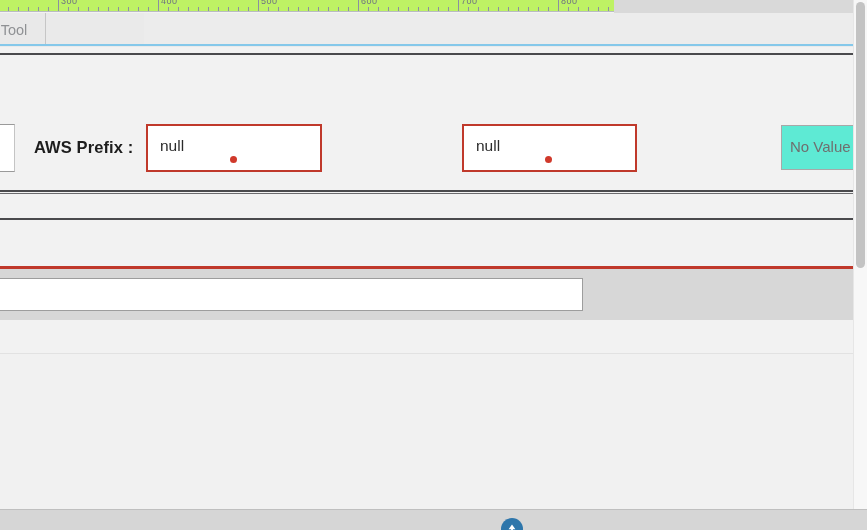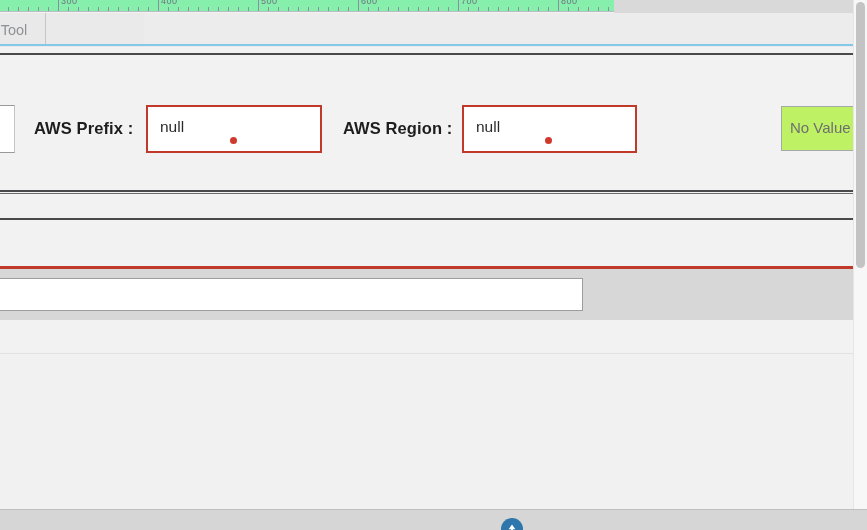--- a/index.html
+++ b/index.html
@@ -5,21 +5,21 @@
   html,body{margin:0;padding:0;}
   body{
     width:867px;height:530px;overflow:hidden;position:relative;
     background:#f2f2f2;
     font-family:"Liberation Sans","DejaVu Sans",sans-serif;
     -webkit-font-smoothing:antialiased;
   }
   .abs{position:absolute;}
 
   
-  #ruler{left:0;top:0;width:614px;height:12px;background:#86efac;
+  #ruler{left:0;top:0;width:614px;height:12px;background:#bef264;
          border-bottom:1px solid #b9bcc2;box-sizing:border-box;overflow:hidden;}
   #ruler-rest{left:614px;top:0;width:253px;height:13px;background:#d9d9d9;}
   .tick{position:absolute;bottom:0;width:1px;background:#8b90a0;}
   .tick.minor{height:4px;}
   .tick.major{height:12px;}
   .rlabel{position:absolute;top:-4px;font-size:9px;color:#6e7380;
           font-family:"Liberation Sans",sans-serif;white-space:nowrap;letter-spacing:.5px;}
 
   
   #tabstrip{left:0;top:13px;width:867px;height:34px;background:#eaeaea;
@@ -34,31 +34,31 @@
               font-weight:600;border-left:1px solid #cfcfcf;border-right:1px solid #b8b8b8;}
   #tab-filler{left:144px;width:709px;background:#ececec;}
 
   
   .rule-dark{left:0;width:853px;height:2px;background:#4a4a4d;}
   .rule-thin{left:0;width:853px;height:1px;background:#6c6c6f;}
 
   #panel-top{left:0;top:55px;width:853px;height:135px;background:#f2f2f2;}
 
   
-  #formrow{left:0;top:105px;width:853px;height:52px;text-align:center;}
+  #formrow{left:0;top:124px;width:853px;height:52px;text-align:center;}
   .field-label{position:absolute;font-size:16.5px;font-weight:700;color:#1d1d1d;
                letter-spacing:.1px;white-space:nowrap;top:14px;}
   .txtbox{position:absolute;top:0;height:48px;background:#ffffff;box-sizing:border-box;}
   .txtbox.err{border:2px solid #c0392b;}
   .txtbox.plain{border:1px solid #9a9a9a;border-right-color:#c4c4c4;}
   .txtval{position:absolute;left:12px;top:11px;font-size:15.5px;color:#2b2b2b;}
   .reddot{position:absolute;width:7px;height:7px;border-radius:50%;
           background:#d0392b;bottom:7px;}
   #backend-select{position:absolute;left:781px;top:1px;width:86px;height:45px;
-                  background:#bef264;border:1px solid #a8a8a8;box-sizing:border-box;}
+                  background:#5eead4;border:1px solid #a8a8a8;box-sizing:border-box;}
   #backend-select .selval{position:absolute;left:8px;top:12px;font-size:15px;color:#6f6f6f;
                           white-space:nowrap;}
 
   
   #red-rule{left:0;top:266px;width:855px;height:3px;background:#c0392b;}
   #greyband{left:0;top:269px;width:855px;height:51px;background:#d7d7d7;}
   #band-input{position:absolute;left:-6px;top:9px;width:589px;height:33px;
               background:#ffffff;border:1px solid #9d9d9d;box-sizing:border-box;}
 
   #body-lower{left:0;top:320px;width:867px;height:33px;background:#f2f2f2;}
@@ -166,21 +166,20 @@
 <div class="abs" id="formrow">
 
   <div class="txtbox plain" style="left:-16px;width:31px;"></div>
 
   <span class="field-label" style="left:34px;">AWS Prefix :</span>
   <div class="txtbox err" style="left:146px;width:176px;">
     <span class="txtval">null</span>
     <span class="reddot" style="left:82px;"></span>
   </div>
 
-  <span class="field-label" style="left:343px;">AWS Region :</span>
   <div class="txtbox err" style="left:462px;width:175px;">
     <span class="txtval">null</span>
     <span class="reddot" style="left:81px;"></span>
   </div>
 
   <div id="backend-select">
     <span class="selval">No Value</span>
   </div>
 
 </div>

